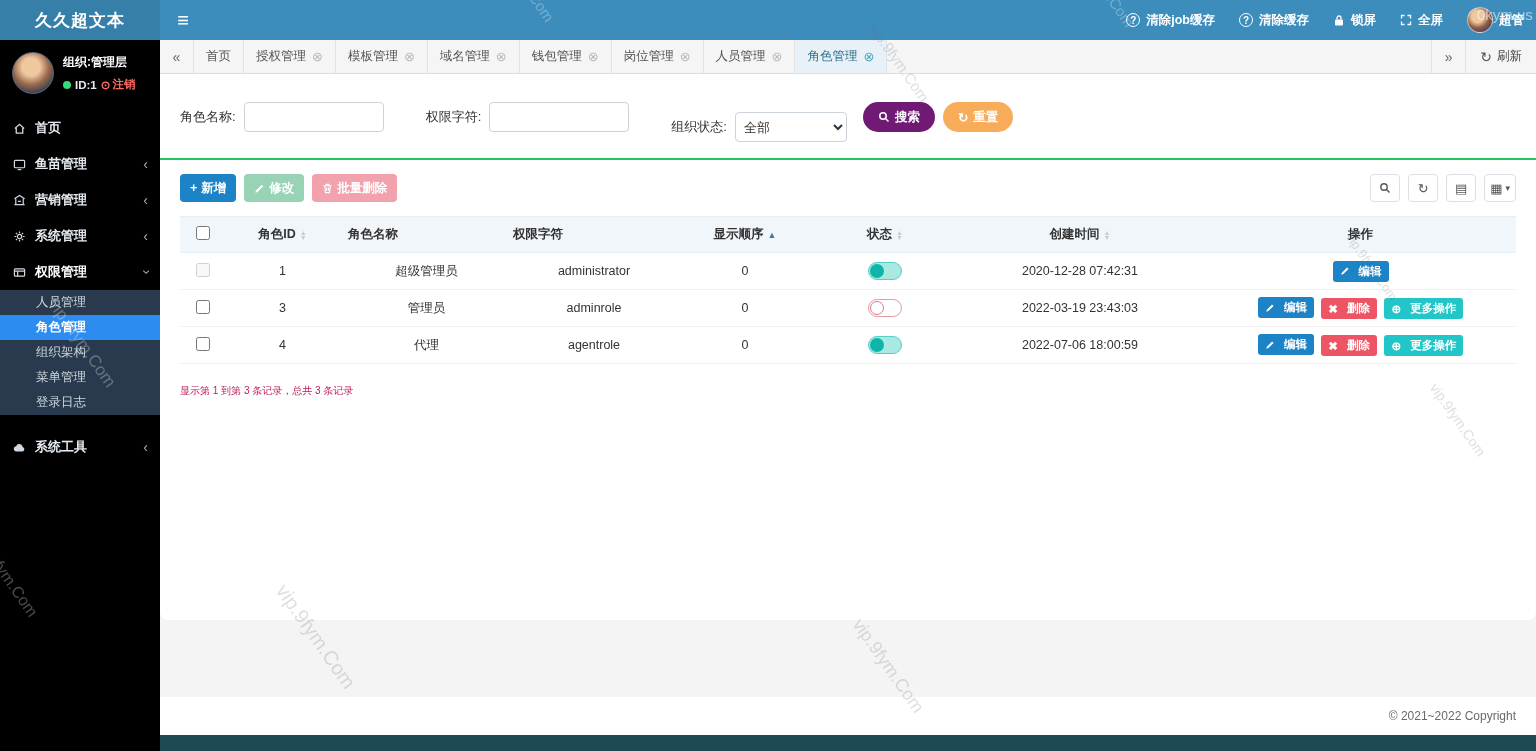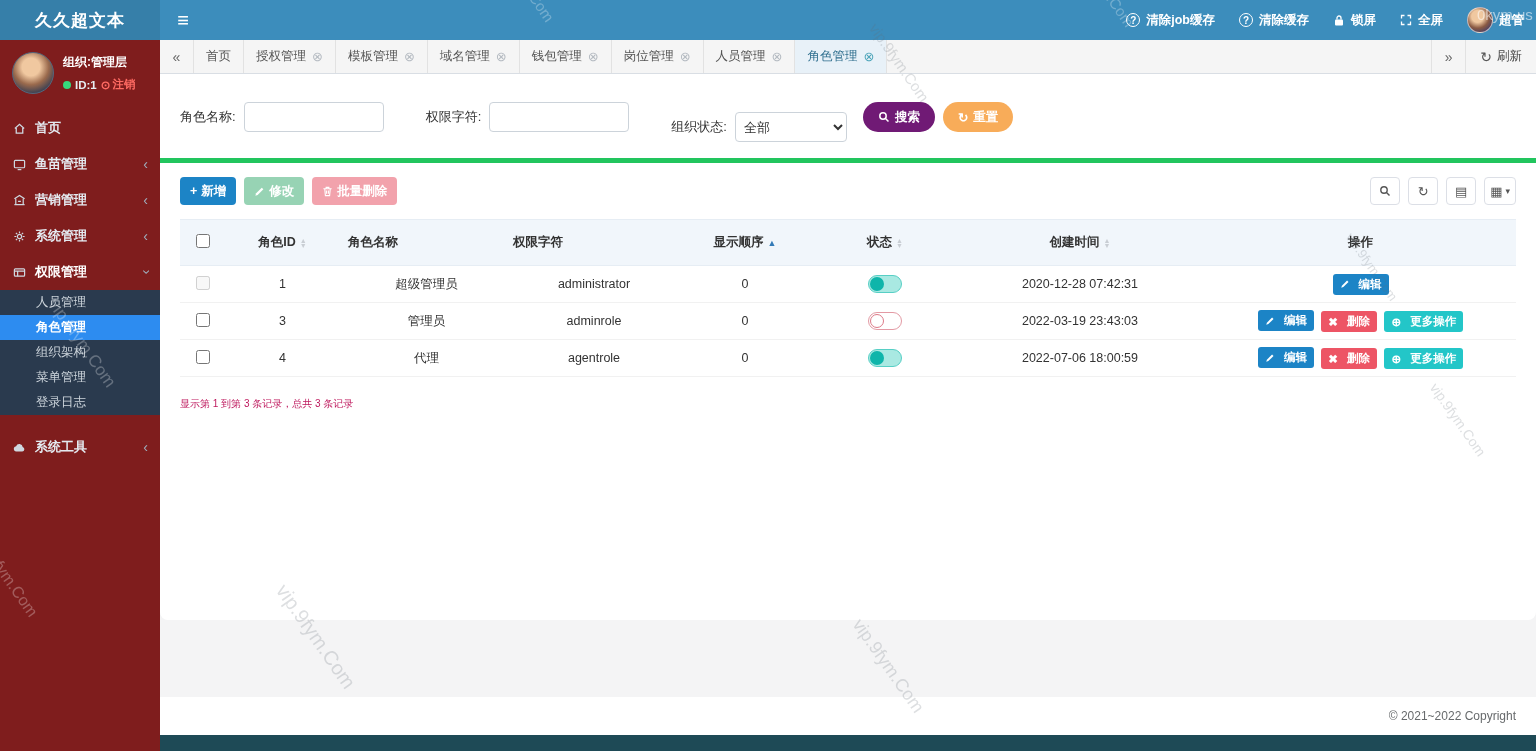--- a/index.html
+++ b/index.html
@@ -12,21 +12,21 @@
   .hamburger { width:46px; display:flex; align-items:center; justify-content:center; font-size:20px; cursor:pointer; }
   .top-right { margin-left:auto; display:flex; align-items:stretch; }
   .top-item { display:flex; align-items:center; gap:6px; font-size:12.5px; font-weight:bold; padding:0 12px; cursor:pointer; }
   .qcircle { width:14px; height:14px; border:1px solid #fff; border-radius:50%; font-size:10px; display:flex; align-items:center; justify-content:center; font-weight:bold; }
   .avatar-sm { width:26px; height:26px; border-radius:50%; background:radial-gradient(circle at 40% 35%, #f0c8a0 28%, #8a5a43 55%, #4a3f62 80%); border:1px solid rgba(255,255,255,.6); }
 
   
   .layout { display:flex; height:711px; }
 
   
-  .sidebar { width:160px; background:#7f1d1d; flex-shrink:0; color:#dfe6ec; display:flex; flex-direction:column; position:relative; z-index:2; }
+  .sidebar { width:160px; background:#000000; flex-shrink:0; color:#dfe6ec; display:flex; flex-direction:column; position:relative; z-index:2; }
   .user-panel { display:flex; align-items:center; gap:9px; padding:12px 10px 16px 12px; }
   .avatar-lg { width:42px; height:42px; border-radius:50%; flex-shrink:0; background:radial-gradient(circle at 45% 35%, #f0c8a0 26%, #9a6a4d 52%, #3a3f52 78%); border:1px solid #55677c; }
   .up-org { color:#fff; font-size:12px; font-weight:bold; margin-bottom:6px; }
   .up-line2 { display:flex; align-items:center; gap:4px; font-size:11.5px; }
   .dot-online { width:8px; height:8px; border-radius:50%; background:#36d97c; }
   .up-id { color:#e7edf2; font-weight:bold; }
   .logout-link { color:#ff6b63; font-weight:bold; display:flex; align-items:center; gap:2px; cursor:pointer; }
   .menu { display:flex; flex-direction:column; }
   .menu-item { height:36px; display:flex; align-items:center; gap:9px; padding:0 12px; font-size:13px; font-weight:bold; color:#e4eaf0; cursor:pointer; }
   .menu-item .mi-icon { width:14px; display:flex; justify-content:center; color:#cfd8e0; }
@@ -48,40 +48,40 @@
   .tab { display:flex; align-items:center; gap:6px; padding:0 12px; border-right:1px solid #e2e2e2; cursor:pointer; white-space:nowrap; }
   .tab .tab-close { color:#b3b9c0; font-size:13px; }
   .tab.active { background:#e8f1f8; color:#31708f; }
   .tab.active .tab-close { color:#4aa3b8; }
   .tab-refresh { display:flex; align-items:center; gap:5px; padding:0 14px; cursor:pointer; color:#444; border-left:1px solid #e2e2e2; }
   .tab-refresh .ricon { font-size:14px; color:#555; }
 
   
   .content-card { background:#fff; border-radius:0 0 8px 8px; min-height:546px; }
 
-  .search-row { display:flex; align-items:center; padding:18px 20px 16px; border-bottom:5px solid #22c55e; }
+  .search-row { display:flex; align-items:center; padding:18px 20px 16px; border-bottom:2px solid #22c55e; }
   .field { display:flex; align-items:center; gap:8px; margin-right:42px; }
   .field label { font-size:13px; color:#333; white-space:nowrap; }
   .txt-input { width:140px; height:30px; border:1px solid #ccd3da; border-radius:4px; padding:0 8px; font-size:13px; color:#333; font-family:"Liberation Sans",sans-serif; }
   .sel-input { width:112px; height:30px; border:1px solid #ccd3da; border-radius:4px; font-size:13px; color:#333; padding:0 4px; background:#fff; font-family:"Liberation Sans",sans-serif; }
   .btn-pill { display:inline-flex; align-items:center; gap:5px; height:30px; padding:0 15px; border:none; border-radius:16px; color:#fff; font-size:12.5px; font-weight:bold; cursor:pointer; font-family:"Liberation Sans",sans-serif; }
   .btn-search { background:#701a75; margin-left:2px;text-align:center; }
   .btn-reset { background:#f8ac59; margin-left:8px; }
 
   .toolbar { display:flex; align-items:center; padding:14px 20px 12px; }
   .btn-sm { display:inline-flex; align-items:center; gap:4px; height:28px; padding:0 10px; border:none; border-radius:4px; color:#fff; font-size:12.5px; font-weight:bold; margin-right:8px; cursor:pointer; font-family:"Liberation Sans",sans-serif; }
   .btn-add { background:#1c84c6; }
   .btn-modify { background:#97d3b4; cursor:not-allowed; }
   .btn-bdel { background:#f2a2ac; cursor:not-allowed; }
   .tool-icons { margin-left:auto; display:flex; }
   .icon-btn { min-width:30px; height:28px; border:1px solid #dcdfe6; background:#fff; color:#555; display:flex; align-items:center; justify-content:center; gap:3px; margin-left:8px; border-radius:4px; font-size:13px; cursor:pointer; padding:0 5px; }
 
   
   table.grid { width:1336px; margin:2px 20px 0; border-collapse:collapse; font-size:12.5px; color:#333; table-layout:fixed; }
-  .grid thead th { background:#f1f6fb; border-top:1px solid #e6edf4; border-bottom:1px solid #e6edf4; height:46px; font-size:12.5px; font-weight:bold; color:#333; }
+  .grid thead th { background:#f1f6fb; border-top:1px solid #e6edf4; border-bottom:1px solid #e6edf4; height:36px; font-size:12.5px; font-weight:bold; color:#333; }
   .grid td { height:37px; border-bottom:1px solid #f1f1f1; text-align:center; }
   .col-check { width:45px; }
   .col-id { width:115px; }
   .col-name { width:165px; text-align:left; padding-left:8px; }
   .col-perm { width:170px; text-align:left; padding-left:8px; }
   .col-order { width:140px; }
   .col-status { width:140px; }
   .col-created { width:250px; }
   .col-actions { }
   th.col-name, th.col-perm { text-align:left; }

